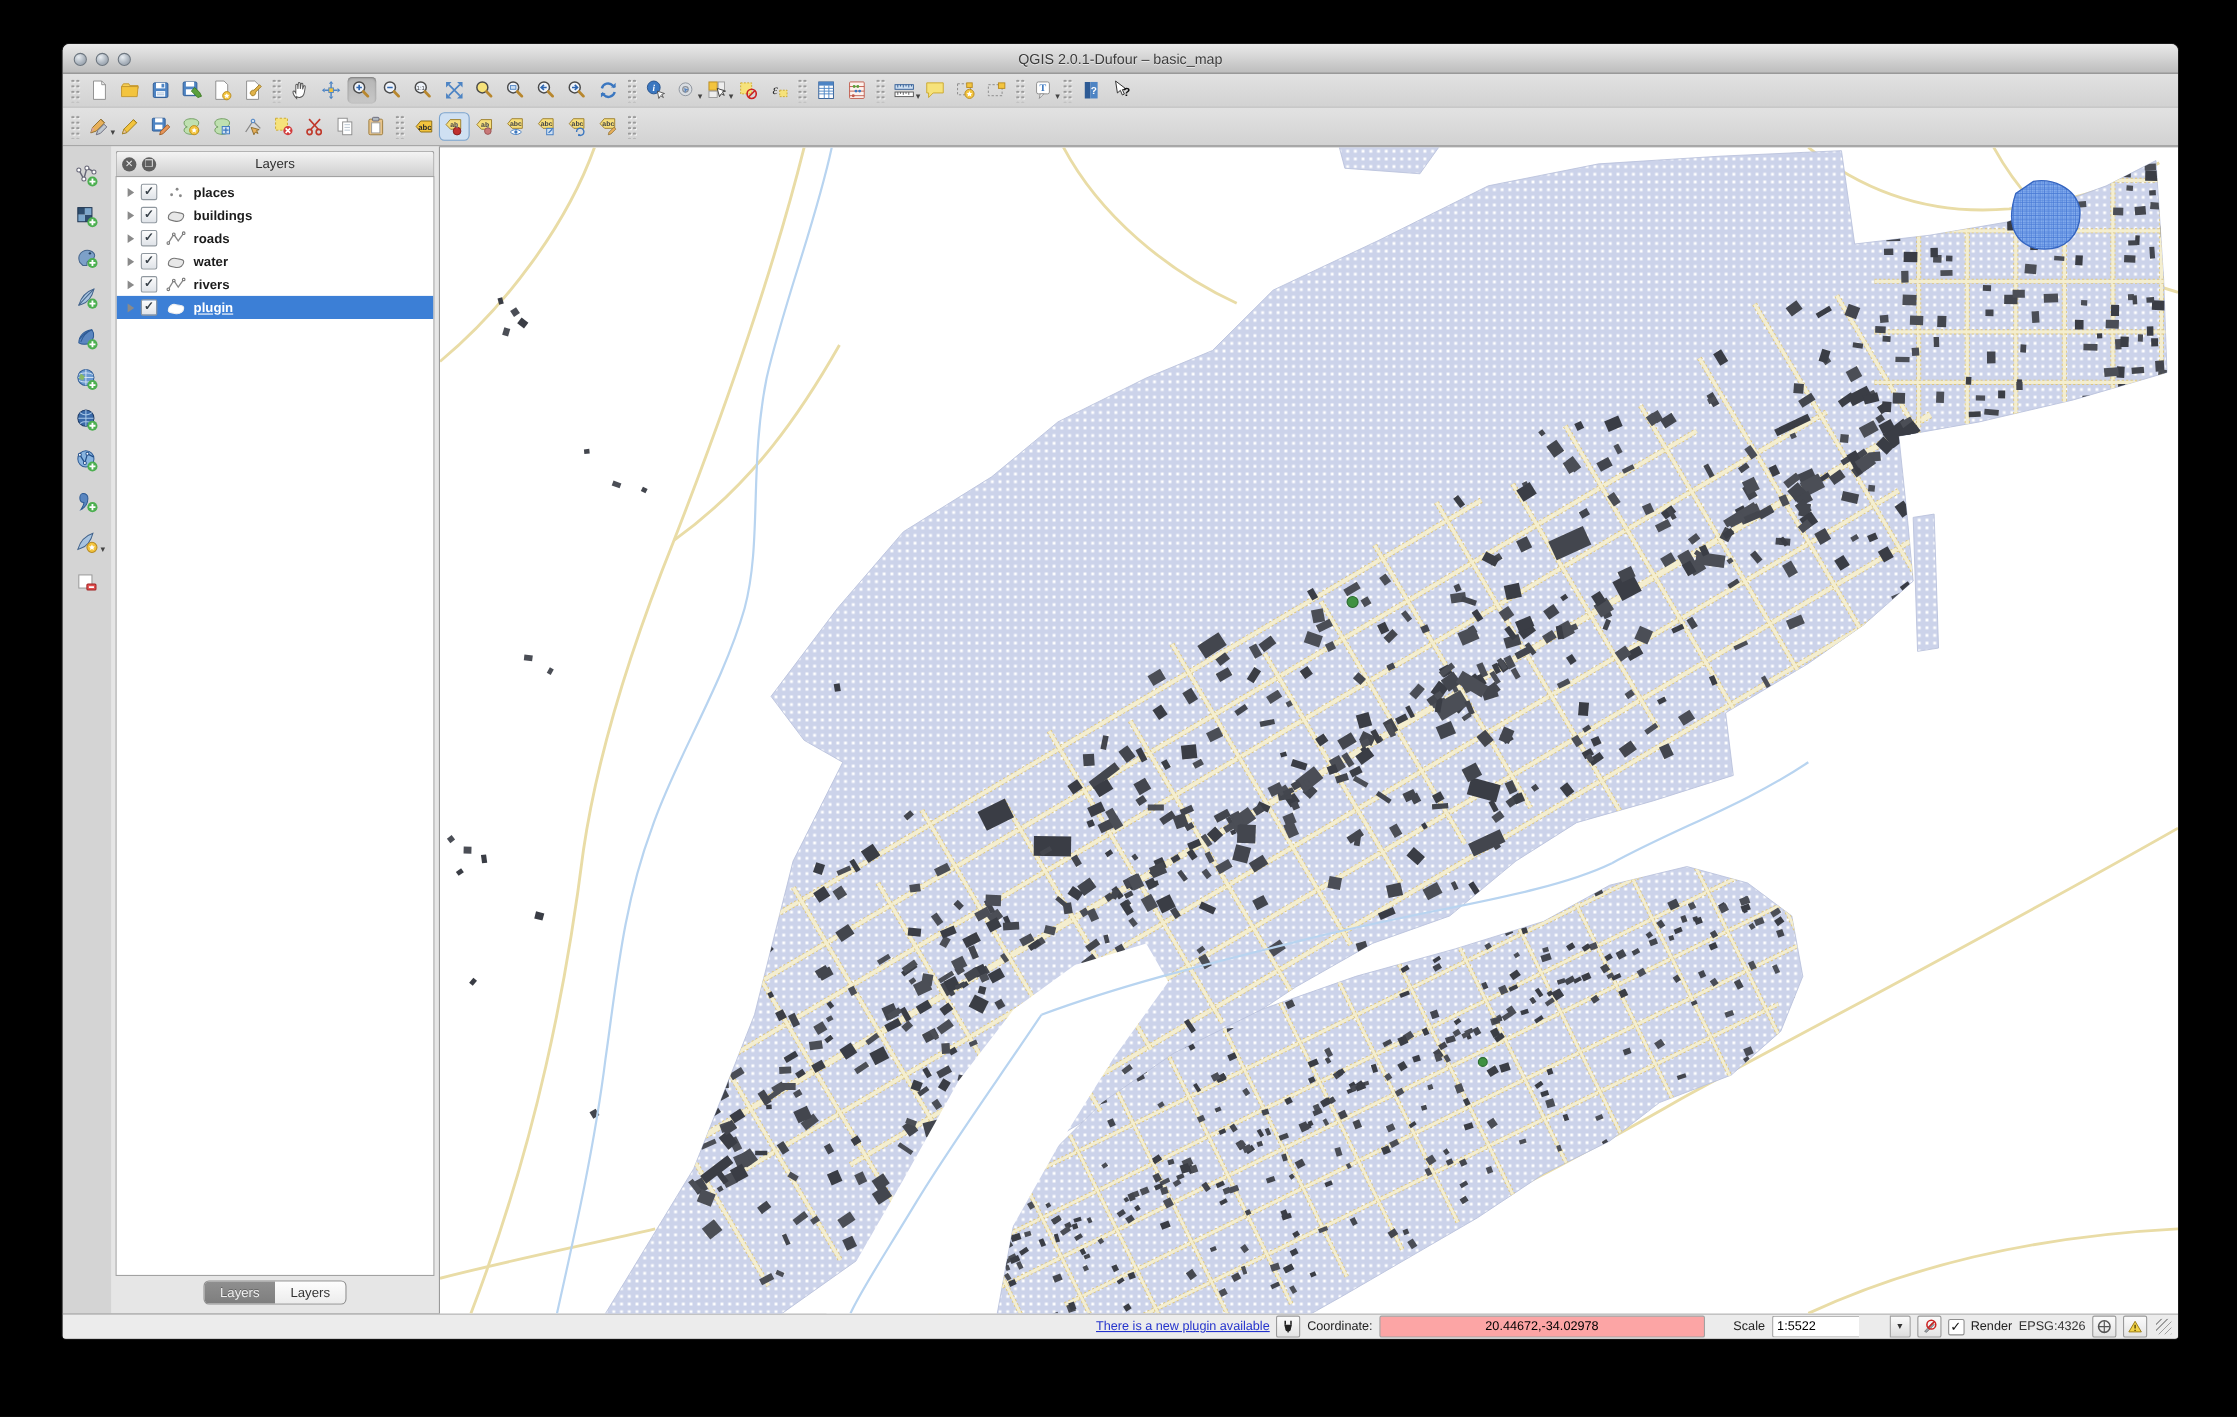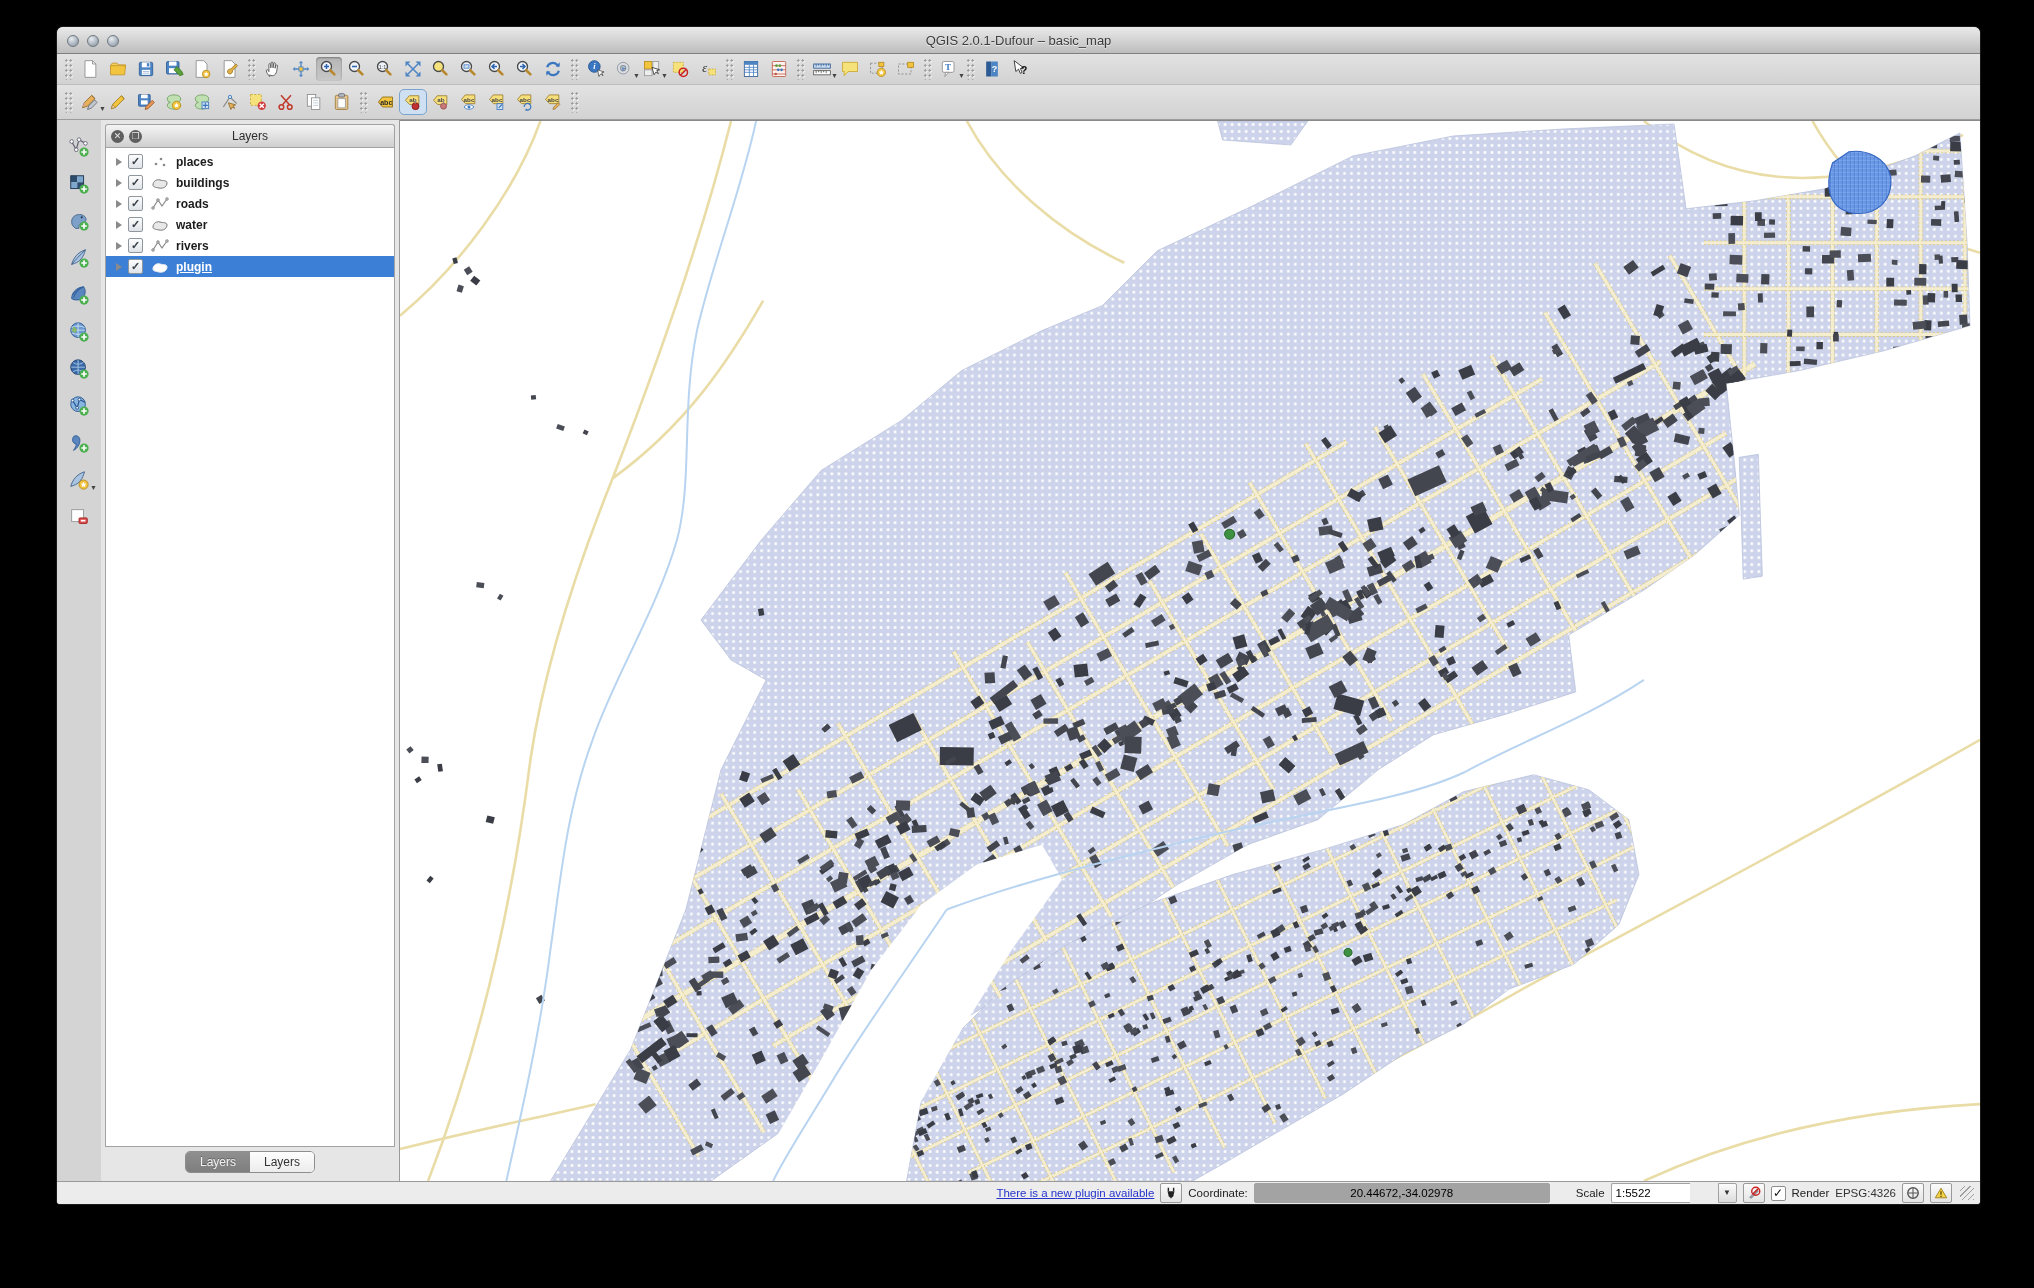--- a/index.html
+++ b/index.html
@@ -1,16 +1,16 @@
 <!DOCTYPE html>
 <html><head>
 <meta charset="utf-8">
 <style>
   html,body{margin:0;padding:0;background:#000;width:2034px;height:1288px;font-family:"Liberation Sans",sans-serif;-webkit-font-smoothing:antialiased;}
-  #window{position:absolute;left:57px;top:27px;width:1923px;height:1177px;background:#d4d4d4;border-radius:6px 6px 3px 3px;overflow:hidden;box-shadow:0 0 0 1px #1a1a1a;display:flex;flex-direction:column;}
+  #window{position:absolute;left:57px;top:40px;width:1923px;height:1177px;background:#d4d4d4;border-radius:6px 6px 3px 3px;overflow:hidden;box-shadow:0 0 0 1px #1a1a1a;display:flex;flex-direction:column;}
   
   #titlebar{height:26px;background:linear-gradient(#eaeaea,#cfcfcf 60%,#bdbdbd);border-bottom:1px solid #7f7f7f;position:relative;display:flex;align-items:center;justify-content:center;flex:0 0 auto;}
   #titlebar .title{font-size:13px;color:#3c3c3c;text-shadow:0 1px 0 rgba(255,255,255,.6);}
   .traffic{position:absolute;left:10px;top:8px;display:flex;gap:8px;}
   .orb{width:12px;height:12px;border-radius:50%;background:radial-gradient(circle at 35% 30%,#e8edf2,#a9b2bc 60%,#8d97a2);border:1px solid #6e7780;box-sizing:border-box;}
   
   .toolbar{display:flex;align-items:center;background:linear-gradient(#e2e2e2,#d2d2d2);flex:0 0 auto;padding:0 4px;}
   #toolbar-main{height:30px;border-bottom:1px solid #bdbdbd;}
   #toolbar-edit{height:34px;border-bottom:1px solid #9c9c9c;}
   .tbtn{width:26px;height:24px;display:flex;align-items:center;justify-content:center;border-radius:4px;margin:0 1px;position:relative;}
@@ -40,21 +40,21 @@
   .ptab{padding:0 14px;font-size:12px;line-height:20px;background:linear-gradient(#fdfdfd,#ececec);color:#333;}
   .ptab.active{background:linear-gradient(#8f8f8f,#7e7e7e);color:#f2f2f2;text-shadow:0 -1px 0 rgba(0,0,0,.3);}
   #map-canvas{flex:1 1 auto;background:#fff;border-top:1px solid #8a8a8a;position:relative;min-width:0;}
   #map-canvas svg{display:block;width:100%;height:100%;}
   
   #statusbar{height:22px;background:#ececec;border-top:1px solid #9a9a9a;display:flex;align-items:center;font-size:11.5px;color:#222;padding:0 6px;flex:0 0 auto;gap:6px;}
   #statusbar .spacer{flex:1;}
   a.plugin-link{color:#2433cc;}
   .sb-iconbtn{width:20px;height:18px;border:1px solid #9a9a9a;border-radius:2px;background:linear-gradient(#fbfbfb,#e4e4e4);display:flex;align-items:center;justify-content:center;}
   .sb-iconbtn svg{width:14px;height:14px;}
-  #coord-field{width:290px;height:16px;border:1px solid #a2a2a2;border-radius:2px;background:#a3a3a3;text-align:center;font-size:11.5px;font-family:"Liberation Sans",sans-serif;}
+  #coord-field{width:290px;height:16px;border:1px solid #a2a2a2;border-radius:2px;background:#fca5a5;text-align:center;font-size:11.5px;font-family:"Liberation Sans",sans-serif;}
   #scale-combo{display:flex;align-items:center;gap:28px;}
   #scale-field{width:72px;height:16px;border:1px solid #a2a2a2;border-right:none;border-radius:2px 0 0 2px;background:#fff;font-size:11.5px;padding-left:4px;font-family:"Liberation Sans",sans-serif;}
   #scale-dd{width:17px;height:18px;border:1px solid #a2a2a2;border-radius:0 2px 2px 0;background:linear-gradient(#fbfbfb,#dcdcdc);font-size:8px;text-align:center;line-height:18px;color:#333;}
   .sb-check{width:13px;height:13px;background:#fff;border:1px solid #8f8f8f;border-radius:2px;font-size:12px;line-height:12px;text-align:center;color:#111;}
   #epsg{color:#333;}
   #grip{width:14px;height:14px;background:repeating-linear-gradient(135deg,transparent 0 3px,#9e9e9e 3px 4px);margin-left:2px;}
 </style>
 </head>
 <body>
 

